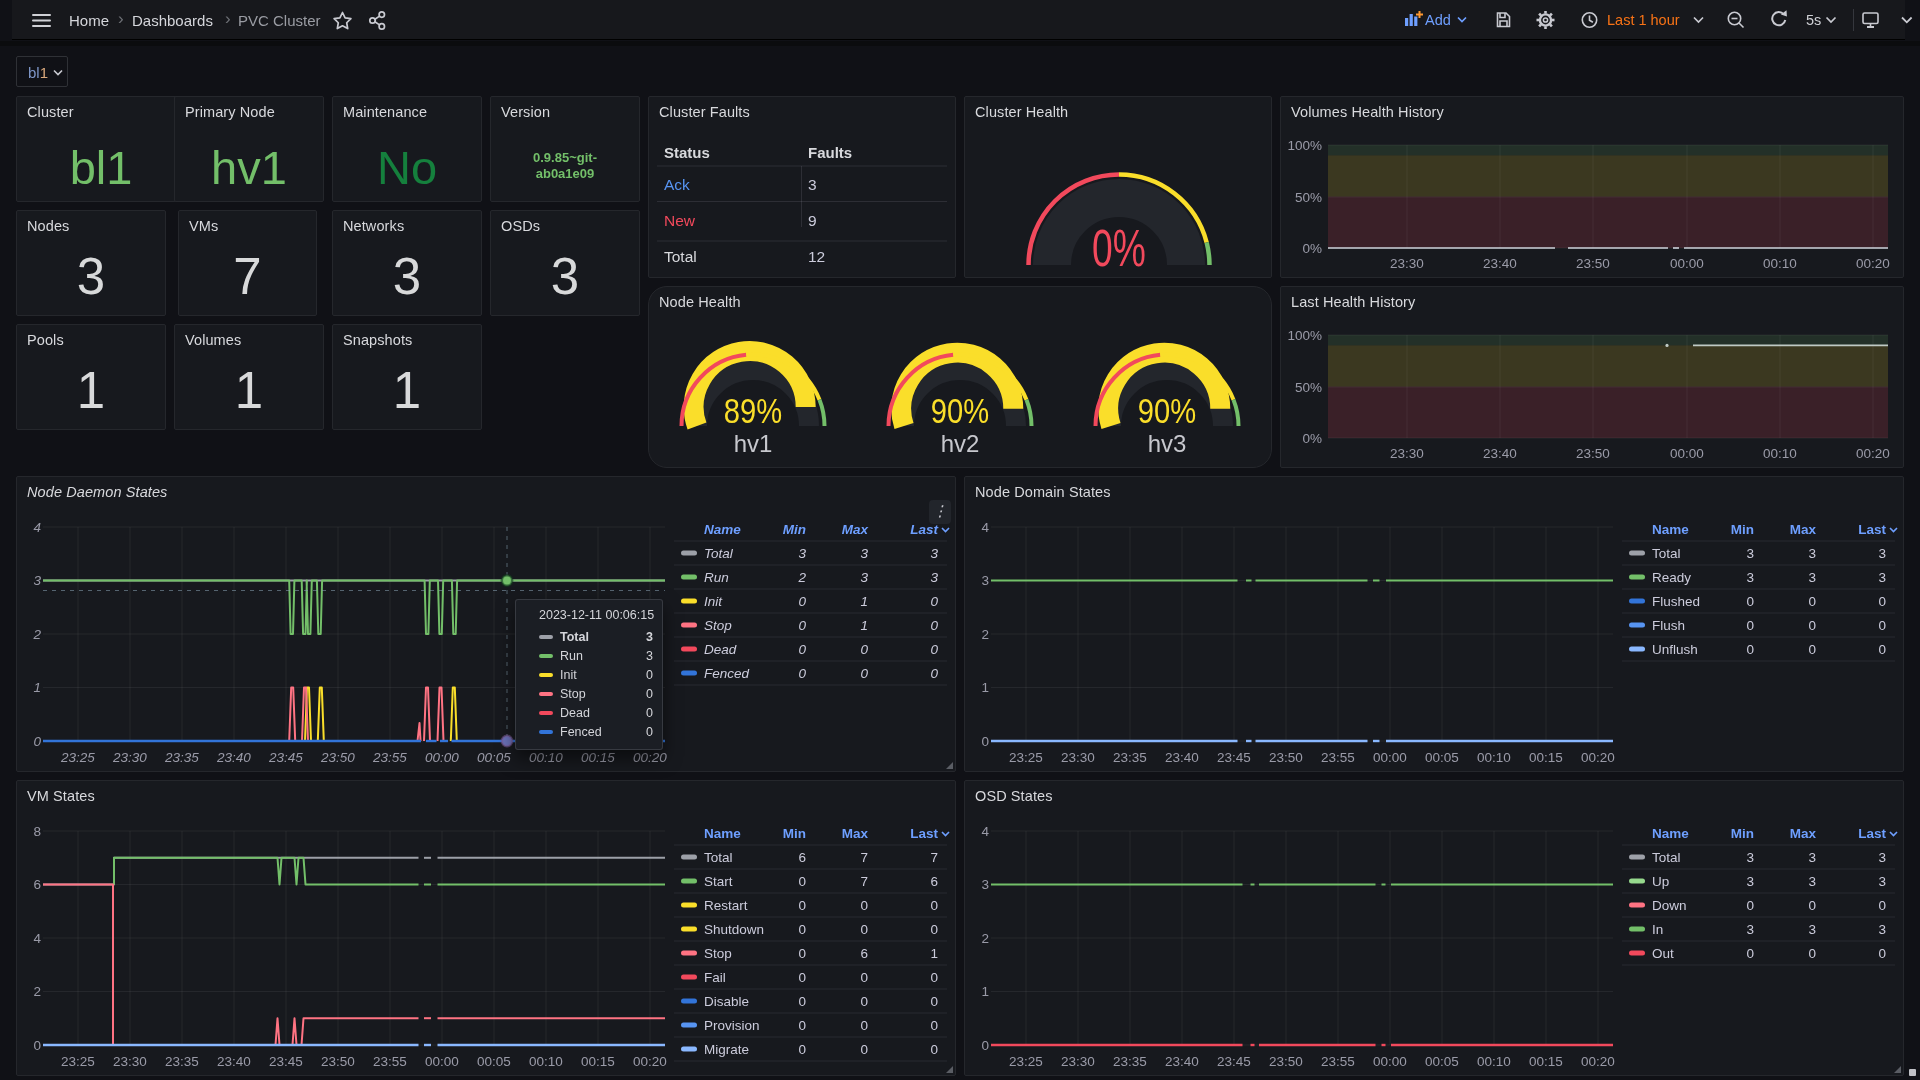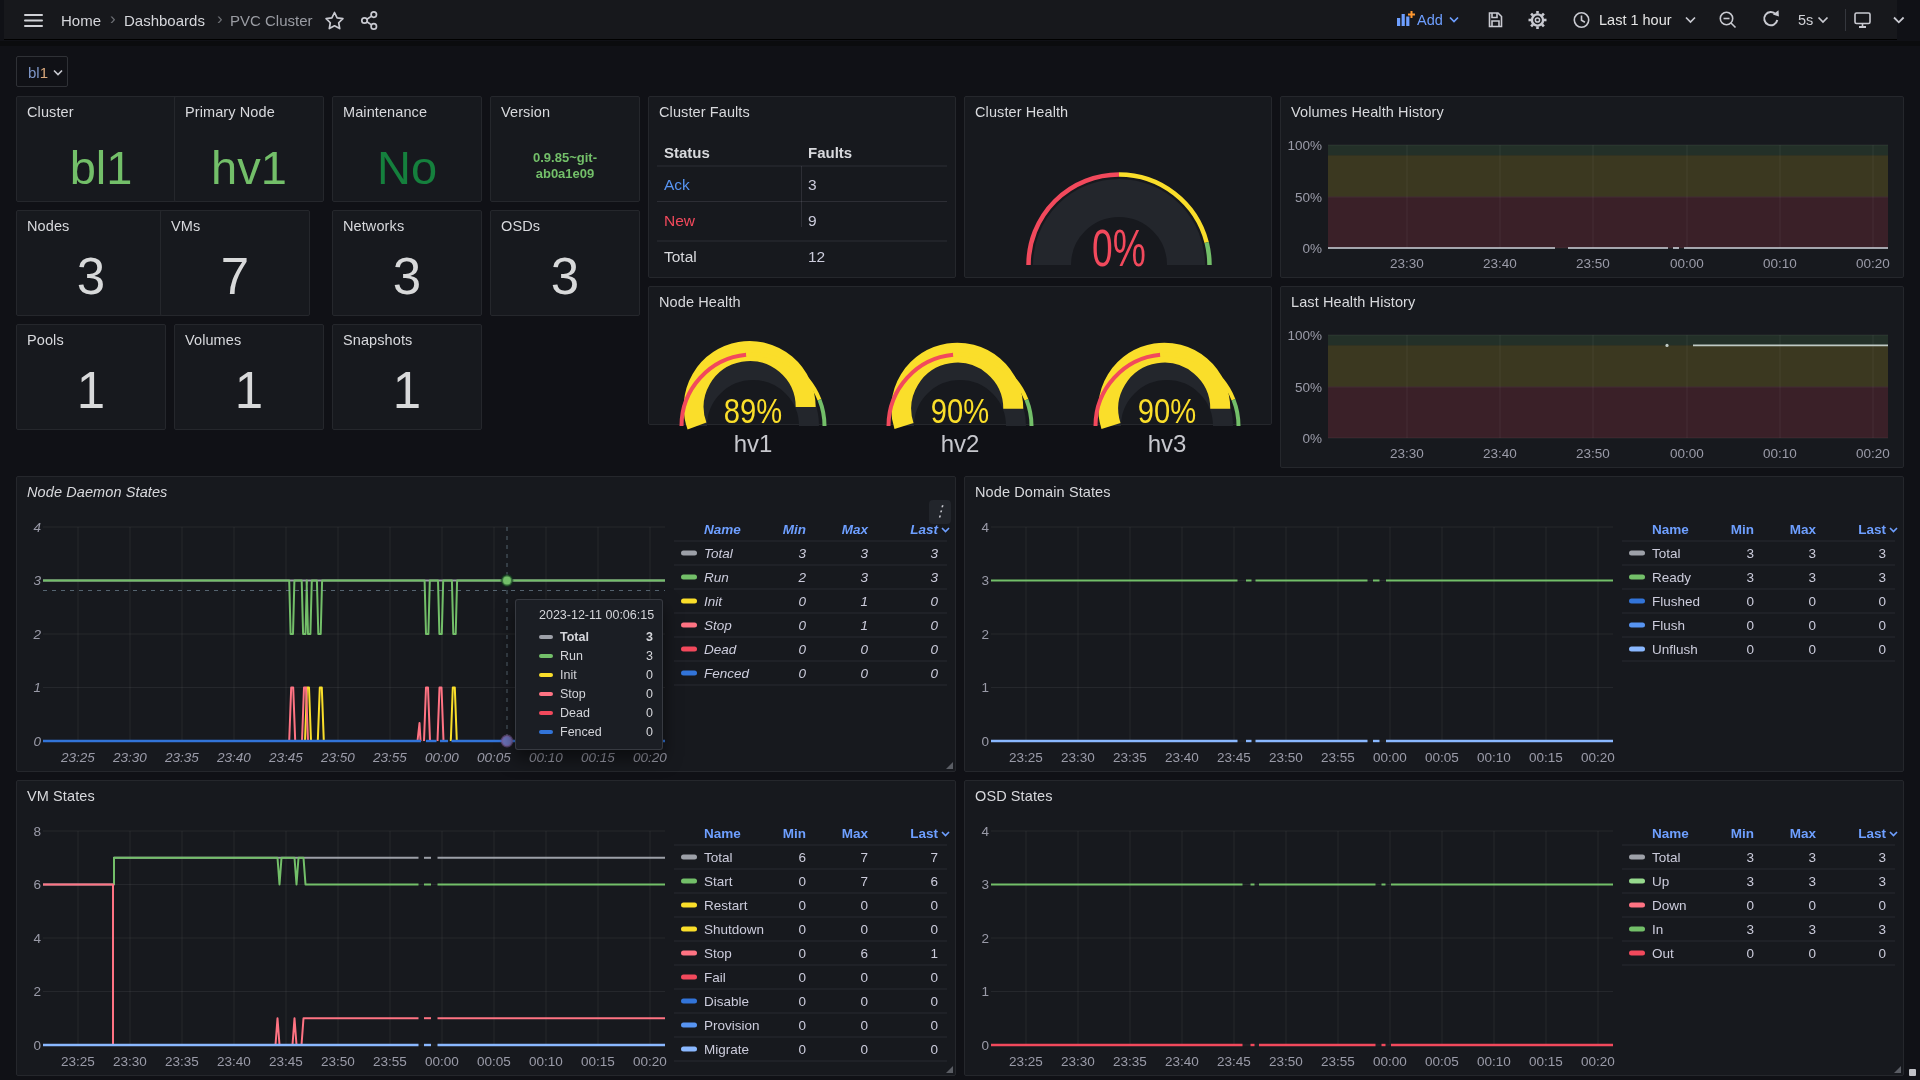--- a/index.html
+++ b/index.html
@@ -1,17 +1,17 @@
 <!DOCTYPE html>
 <html><head><meta charset="utf-8">
 <style>
 * { margin:0; padding:0; box-sizing:border-box; }
 html,body { width:1920px; height:1080px; background:#101116; overflow:hidden;
   font-family:"Liberation Sans", sans-serif; }
-#nav { position:absolute; left:4px; top:0; width:1893px; height:40px; background:#17181c;
+#nav { position:absolute; left:12px; top:0; width:1893px; height:40px; background:#17181c;
   border-bottom:1px solid #000; }
 #seam { position:absolute; left:0; top:41px; width:1920px; height:5px; background:#0b0c0e; }
 .panel { position:absolute; background:#17191E; border:1px solid #25272C; border-radius:2px; }
 .ptitle { position:absolute; left:10px; top:7px; font-size:14.5px; font-weight:500;
   color:#D8D9DD; letter-spacing:0.1px; }
 .ax { font-size:13.5px; fill:rgba(204,204,220,0.72); }
 .lh { font-size:13.5px; font-weight:600; fill:#6E9FFF; }
 .ll { font-size:13.5px; fill:#CCCCDC; }
 .statval { position:absolute; left:0; width:100%; text-align:center; font-weight:500;
   color:#D8D9DA; line-height:1; }
@@ -83,21 +83,21 @@
         <line x1="1858.5" y1="23.5" x2="1858.5" y2="26"></line>
       </g>
 <path d="M 1890 17.5 l 4.8 4.8 4.8 -4.8" stroke="#C9CAD1" stroke-width="1.8" fill="none"></path>
 </svg>
 <div class="navtxt" style="left:57px;">Home</div>
 <div class="navchev" style="left:106px;">›</div>
 <div class="navtxt" style="left:120px;">Dashboards</div>
 <div class="navchev" style="left:213px;">›</div>
 <div class="navtxt navdim" style="left:226px;text-align:right;">PVC Cluster</div>
 <div class="navtxt" style="left:1413px;color:#6E9FFF;font-weight:500;font-size:14.5px;">Add</div>
-<div class="navtxt" style="left:1595px;font-size:14.5px;color:#e5e5e5;">Last 1 hour</div>
+<div class="navtxt" style="left:1595px;font-size:14.5px;color:#f97316;">Last 1 hour</div>
 <div class="navtxt" style="left:1794px;font-size:14.5px;color:#D0D1D6;">5s</div>
 </div>
 <div id="seam"></div>
 <div style="position:absolute;left:16px;top:56px;width:52px;height:31px;border:1px solid #2F3136;border-radius:2px;background:#101116;">
     <span style="position:absolute;left:11px;top:7px;font-size:15px;color:#7E96C8;">bl<span style="color:#D9A87C;">1</span></span>
     <svg width="52" height="31">
       <path d="M 37 13.5 l 4 4 4 -4" stroke="#C9CAD1" stroke-width="1.6" fill="none"></path>
     </svg>
   </div>
 <div class="panel" style="left:16px;top:96px;width:170px;height:106px;">
@@ -113,21 +113,21 @@
     <div class="statval" style="bottom:10px;font-size:47px;color:#15803d;">No</div>
   </div>
 <div class="panel" style="left:490px;top:96px;width:150px;height:106px;">
     <div class="ptitle">Version</div>
     <div class="statval" style="bottom:19px;font-size:13px;line-height:16px;font-weight:600;color:#73BF69;">0.9.85~git-<br>ab0a1e09</div>
   </div>
 <div class="panel" style="left:16px;top:210px;width:150px;height:106px;">
     <div class="ptitle">Nodes</div>
     <div class="statval" style="bottom:13px;font-size:51px;color:#D8D9DA;">3</div>
   </div>
-<div class="panel" style="left:160px;top:210px;width:150px;height:106px;">
+<div class="panel" style="left:178px;top:210px;width:139px;height:106px;">
     <div class="ptitle">VMs</div>
     <div class="statval" style="bottom:13px;font-size:51px;color:#D8D9DA;">7</div>
   </div>
 <div class="panel" style="left:332px;top:210px;width:150px;height:106px;">
     <div class="ptitle">Networks</div>
     <div class="statval" style="bottom:13px;font-size:51px;color:#D8D9DA;">3</div>
   </div>
 <div class="panel" style="left:490px;top:210px;width:150px;height:106px;">
     <div class="ptitle">OSDs</div>
     <div class="statval" style="bottom:13px;font-size:51px;color:#D8D9DA;">3</div>
@@ -166,21 +166,21 @@
 <svg width="306" height="180">
 <path d="M 87.00 168.00 A 67 67 0 1 1 221.00 168.00" stroke="#23262C" stroke-width="38" fill="none" stroke-linecap="butt"></path>
 <path d="M 63.50 168.00 A 90.5 90.5 0 0 1 154.00 77.50" stroke="#F2495C" stroke-width="4.5" fill="none" stroke-linecap="butt"></path>
 <path d="M 154.00 77.50 A 90.5 90.5 0 0 1 241.66 145.49" stroke="#FADE2A" stroke-width="4.5" fill="none" stroke-linecap="butt"></path>
 <path d="M 241.66 145.49 A 90.5 90.5 0 0 1 244.50 168.00" stroke="#73BF69" stroke-width="4.5" fill="none" stroke-linecap="butt"></path>
 <g transform="translate(154,169) scale(0.73,1)">
         <text x="0" y="0" text-anchor="middle" font-size="51px" font-weight="500" fill="#F2495C">0%</text>
       </g>
 </svg>
   </div>
-<div class="panel" style="left:648px;top:286px;width:624px;height:139px;">
+<div class="panel" style="left:648px;top:286px;width:624px;height:182px;border-radius:19px;">
 <div class="ptitle">Node Health</div>
 <svg width="622" height="180">
 <path d="M 48.00 139.00 A 56 56 0 1 1 160.00 139.00" stroke="#23262C" stroke-width="20" fill="none" stroke-linecap="butt"></path>
 <path d="M 48.00 139.00 A 56 56 0 1 1 156.69 120.03" stroke="#FADE2A" stroke-width="20" fill="none" stroke-linecap="butt"></path>
 <path d="M 32.50 139.00 A 71.5 71.5 0 0 1 97.27 67.82" stroke="#F2495C" stroke-width="4" fill="none" stroke-linecap="butt"></path>
 <path d="M 97.27 67.82 A 71.5 71.5 0 0 1 170.48 112.68" stroke="#FADE2A" stroke-width="4" fill="none" stroke-linecap="butt"></path>
 <path d="M 170.48 112.68 A 71.5 71.5 0 0 1 175.50 139.00" stroke="#73BF69" stroke-width="4" fill="none" stroke-linecap="butt"></path>
 <g transform="translate(104,136) scale(0.845,1)">
         <text x="0" y="0" text-anchor="middle" font-size="34.5px" font-weight="500" fill="#FADE2A">89%</text>
       </g>

